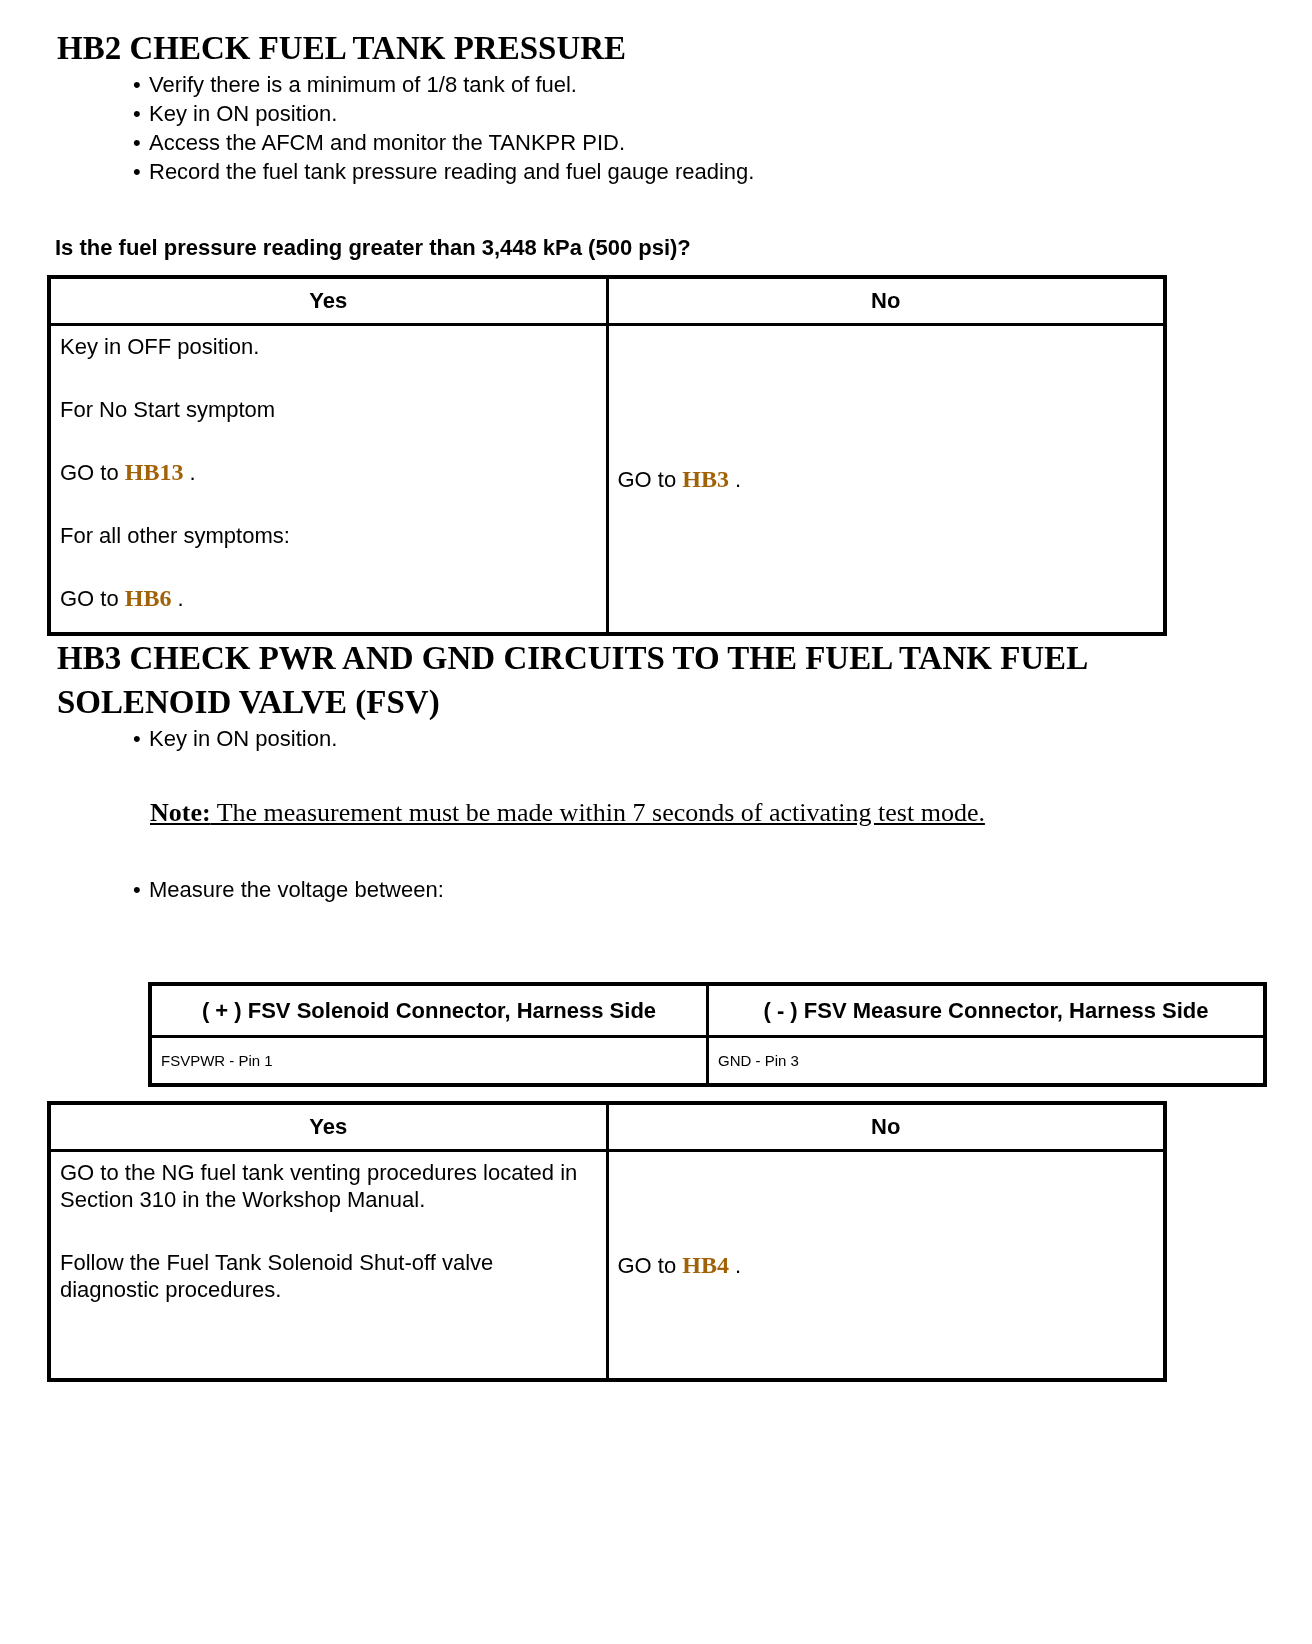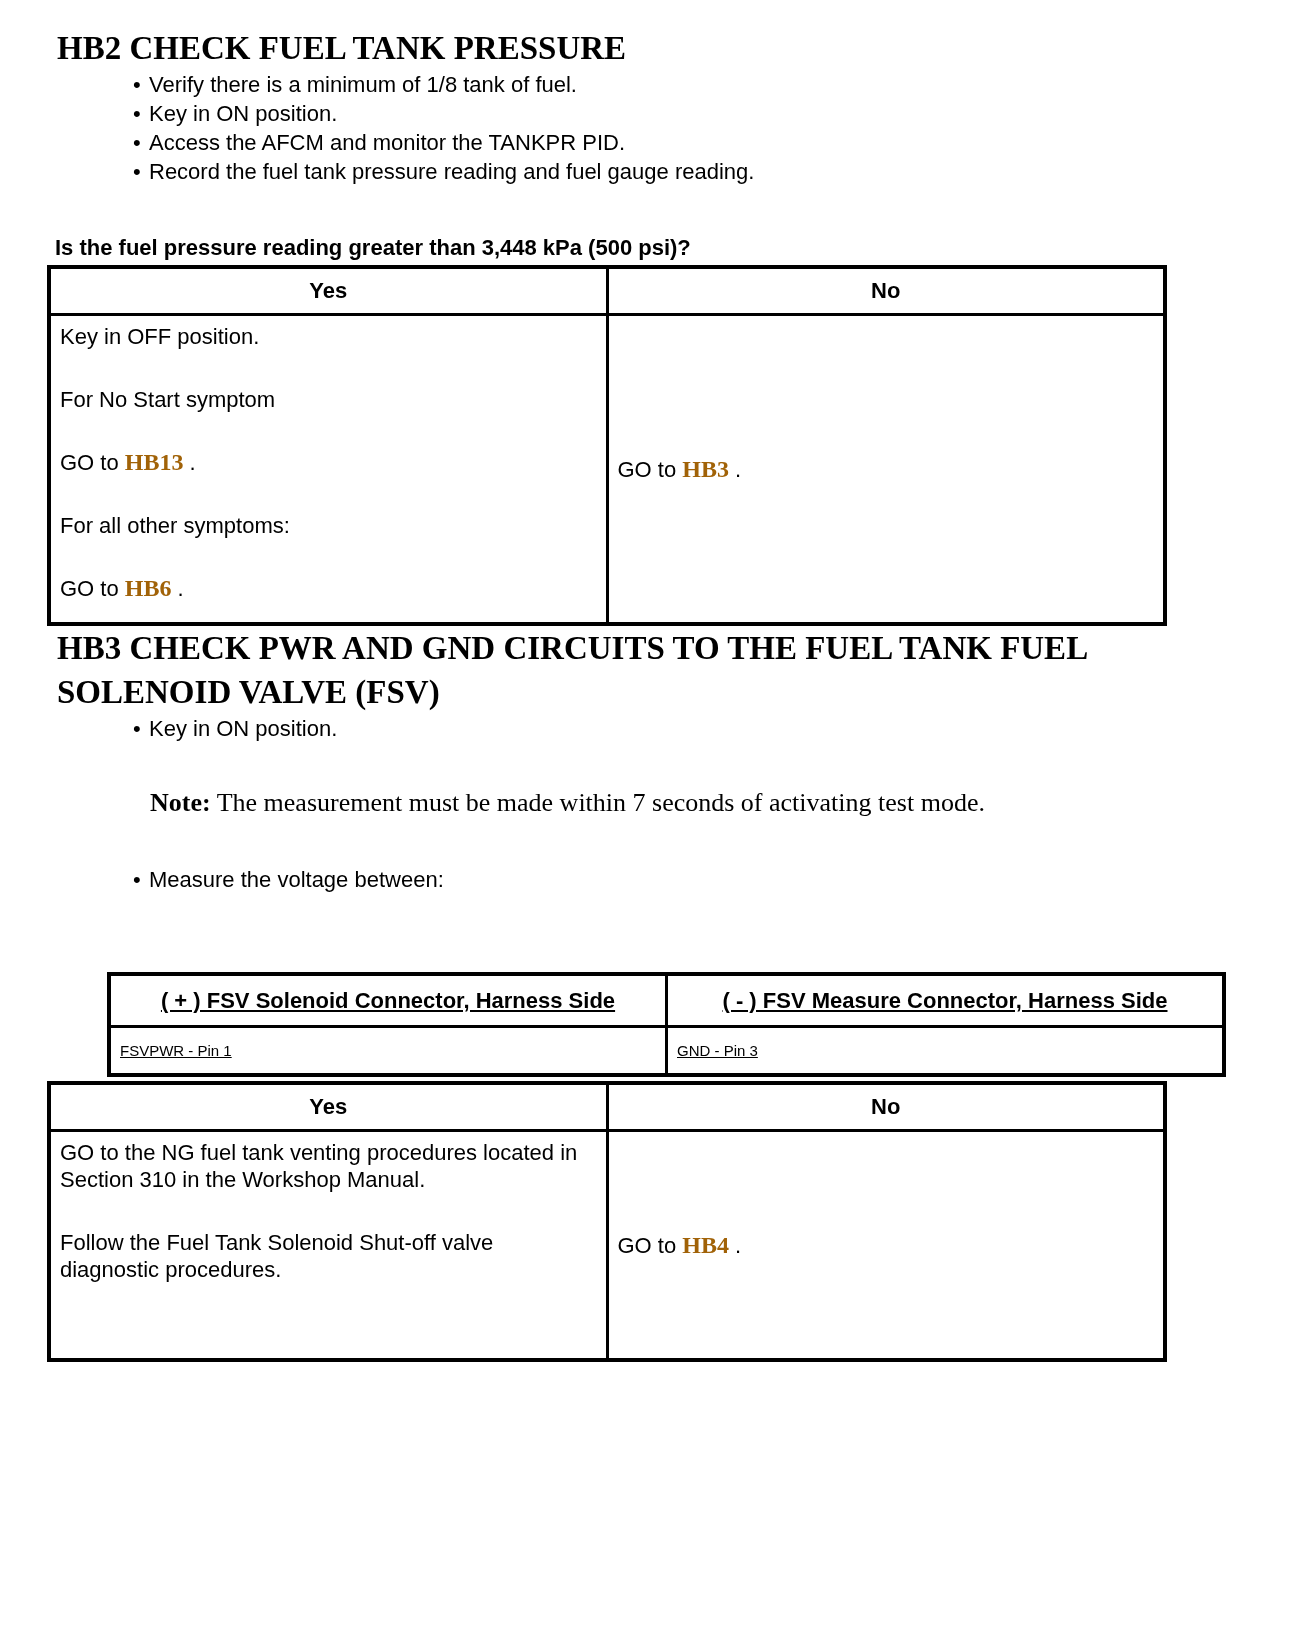--- a/index.html
+++ b/index.html
@@ -46,21 +46,21 @@
     font-weight: bold;
     font-size: 22px;
     line-height: 27px;
     margin: 0 0 0 8px;
   }
   .q1 { margin-top: 48px; }
   .q2 { margin-top: 22px; }
   table.data-table {
     border-collapse: collapse;
     table-layout: fixed;
-    margin-top: 4px;
+    margin-top: 14px;
   }
   table.data-table, table.data-table th, table.data-table td {
     border: 3px solid #000000;
   }
   table.data-table { border-width: 4px; }
   table.qtable { width: 1120px; }
   table.qtable th {
     width: 50%;
     font-size: 22px;
     font-weight: bold;
@@ -86,41 +86,41 @@
     font-size: 24px;
     color: #a16207;
     text-decoration: none;
     font-weight: bold;
   }
   .note-line {
     font-family: "Liberation Serif", serif;
     font-size: 26px;
     line-height: 32px;
     margin: 44px 0 4px 103px;
+    text-decoration: underline;
   }
   .note-label { font-weight: bold; }
   .measure-bullet {
     margin: 0;
     padding: 0 0 0 86px;
     font-size: 22px;
     line-height: 29px;
     margin-top: 46px;
     list-style: none;
   }
   .measure-bullet li::before {
     content: "\2022";
     display: inline-block;
     width: 16px;
     font-size: 22px;
   }
   table.ctable {
     width: 1119px;
-    margin-left: 60px;
+    margin-left: 101px;
     margin-top: 78px;
-    text-decoration: underline;
   }
   table.ctable th {
     width: 50%;
     font-size: 22px;
     font-weight: bold;
     line-height: 27px;
     text-align: center;
     padding: 11px 42px;
   }
   table.ctable td {

